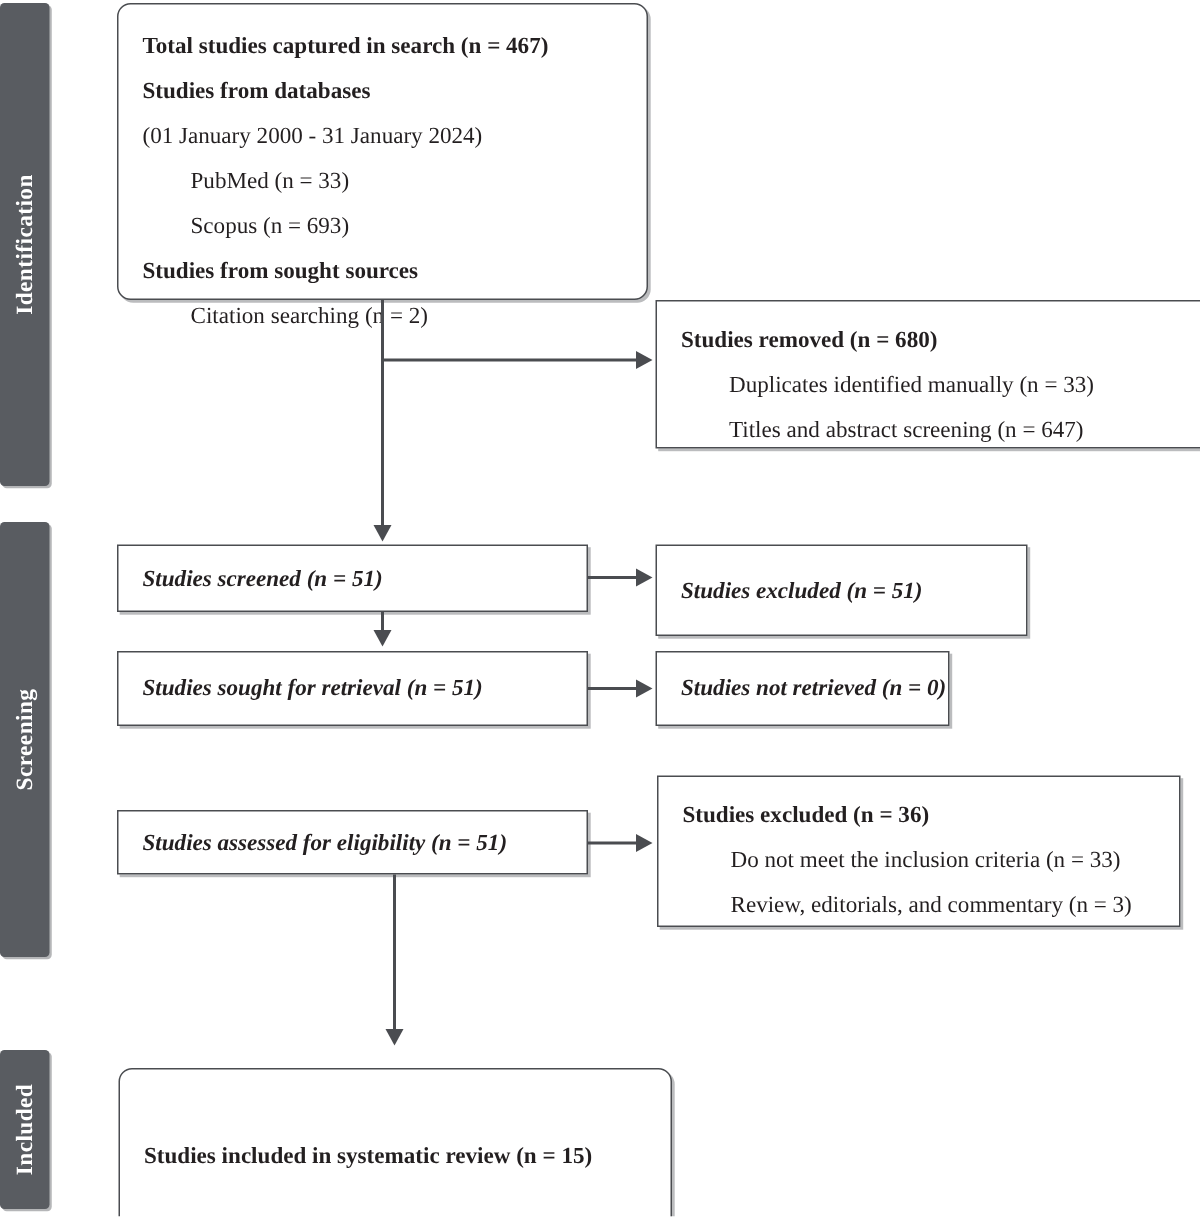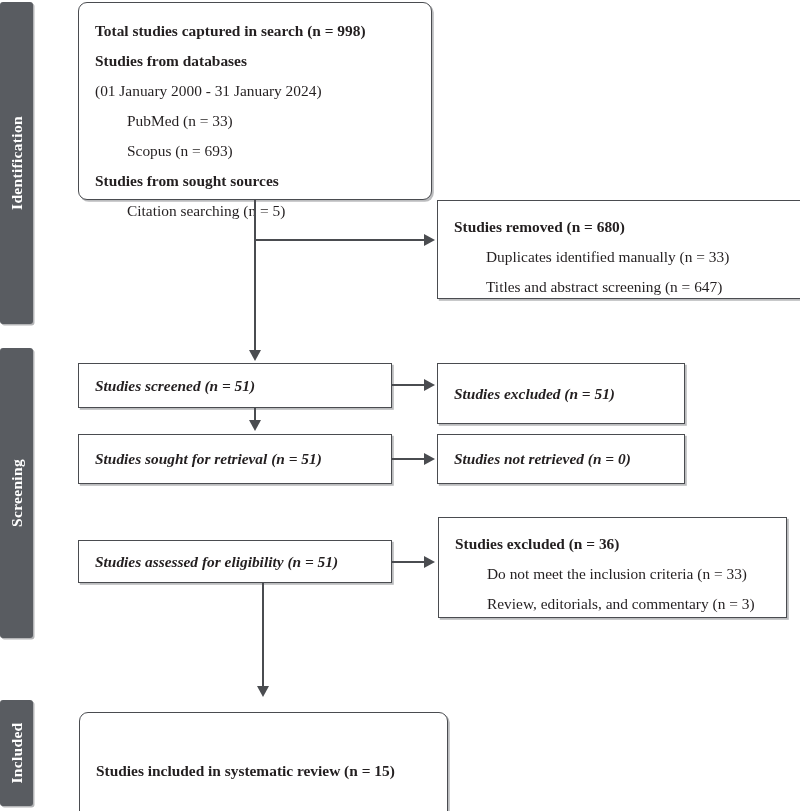--- a/index.html
+++ b/index.html
@@ -111,27 +111,27 @@
   <div class="phase-bar" style="top:348px; height:290px;">
     <span class="phase-label">Screening</span>
   </div>
 
   <div class="phase-bar" style="top:700px; height:106px;">
     <span class="phase-label">Included</span>
   </div>
 
   <div class="flow-box rounded v-top" style="left:78px; top:2px; width:354px; height:198px;">
     <div class="box-inner">
-      <p class="line bold">Total studies captured in search (n = 998)</p>
+      <p class="line bold">Total studies captured in search (n = 467)</p>
       <p class="line bold">Studies from databases</p>
       <p class="line">(01 January 2000 - 31 January 2024)</p>
       <p class="line indent">PubMed (n = 33)</p>
       <p class="line indent">Scopus (n = 693)</p>
       <p class="line bold">Studies from sought sources</p>
-      <p class="line indent">Citation searching (n = 5)</p>
+      <p class="line indent">Citation searching (n = 2)</p>
     </div>
   </div>
 
   <div class="flow-box v-top" style="left:437px; top:200px; width:400px; height:99px;">
     <div class="box-inner" style="top:11px;">
       <p class="line bold">Studies removed (n = 680)</p>
       <p class="line indent">Duplicates identified manually (n = 33)</p>
       <p class="line indent">Titles and abstract screening (n = 647)</p>
     </div>
   </div>
@@ -158,21 +158,21 @@
 
   <div class="conn v" style="left:254px; top:408px; height:14px;"></div>
   <div class="arrow-head down" style="left:248.5px; top:420px;"></div>
 
   <div class="flow-box v-center" style="left:78px; top:434px; width:314px; height:50px;">
     <div class="box-inner">
       <p class="line bold tight">Studies sought for retrieval (n = 51)</p>
     </div>
   </div>
 
-  <div class="flow-box v-center" style="left:437px; top:434px; width:248px; height:50px;">
+  <div class="flow-box v-center" style="left:437px; top:434px; width:196px; height:50px;">
     <div class="box-inner">
       <p class="line bold tight">Studies not retrieved (n = 0)</p>
     </div>
   </div>
 
   <div class="conn h" style="left:392px; top:458px; width:34px;"></div>
   <div class="arrow-head right" style="left:424px; top:453px;"></div>
 
   <div class="flow-box v-center" style="left:78px; top:540px; width:314px; height:43px;padding-left:29px;">
     <div class="box-inner">

